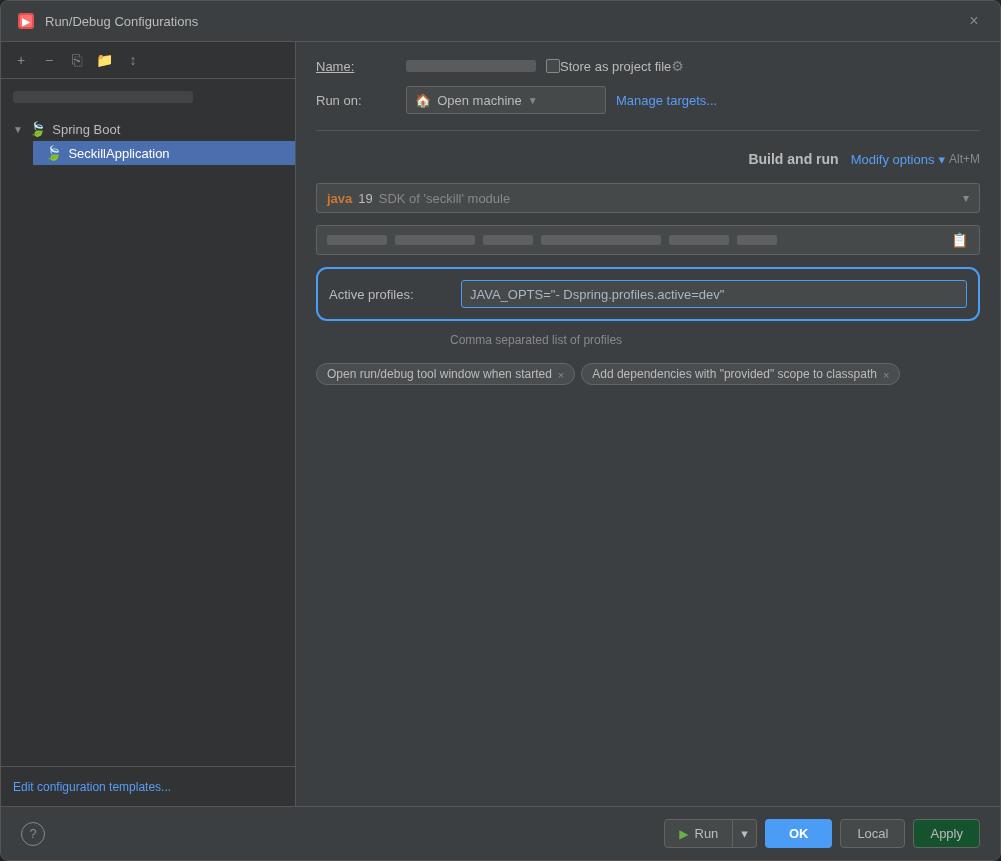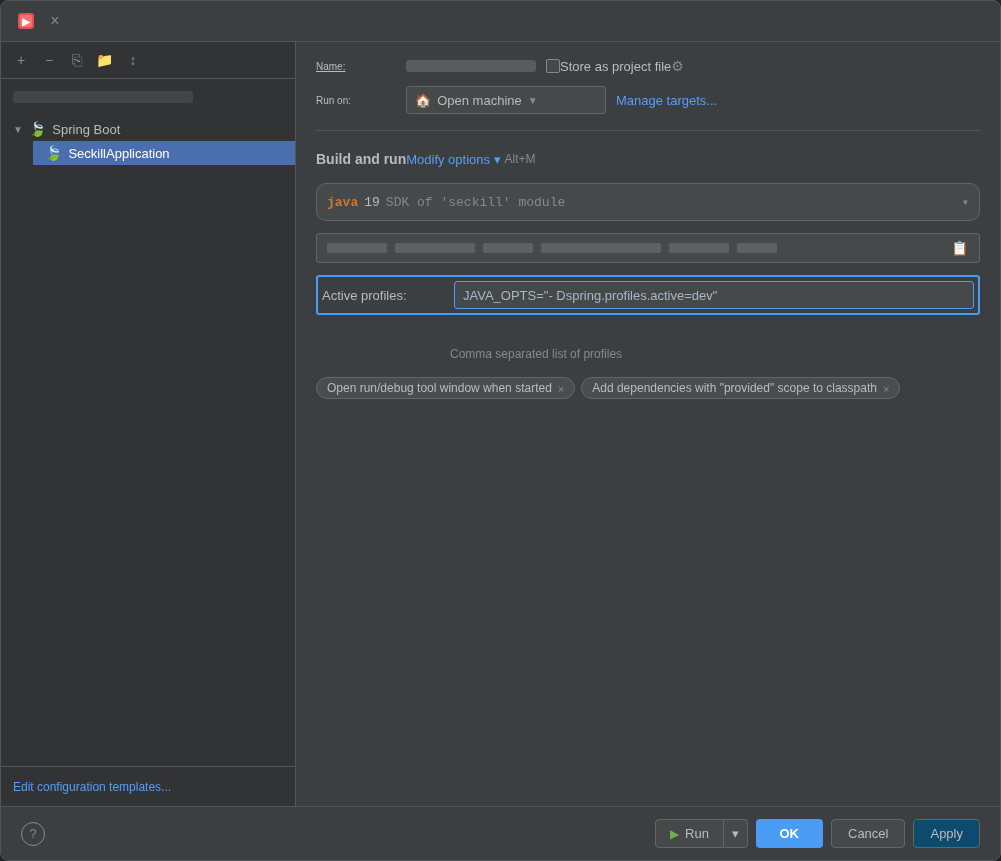--- a/index.html
+++ b/index.html
@@ -144,21 +144,21 @@
       gap: 12px;
     }
     .field-row {
       display: flex;
       align-items: center;
       gap: 10px;
     }
     .field-label {
       color: #bbbbbb;
       min-width: 80px;
-      font-size: 10px;
+      font-size: 13px;
     }
     .field-label.underline { text-decoration: underline; }
     .checkbox-custom {
       width: 14px;
       height: 14px;
       border: 1px solid #888;
       background: #45494a;
       border-radius: 2px;
       cursor: pointer;
       display: flex;
@@ -192,50 +192,50 @@
     .hint-text {
       color: #888;
       font-size: 12px;
       line-height: 1.4;
       padding-left: 90px;
     }
     .divider { height: 1px; background: #555; margin: 4px 0; }
     .section-header {
       display: flex;
       align-items: center;
-      justify-content: flex-start;
+      justify-content: flex-end;
       margin: 4px 0;
     }
     .section-title {
       font-size: 14px;
       font-weight: bold;
       color: #bbbbbb;
     }
     .modify-options-btn {
       display: flex;
       align-items: center;
       gap: 4px;
       color: #589df6;
       font-size: 13px;
       cursor: pointer;
+      margin-left: 12px;
     }
     .modify-options-shortcut { color: #888; font-size: 12px; }
     .sdk-select {
       background: #45494a;
       border: 1px solid #646464;
-      border-radius: 10px;
+      border-radius: 3px;
       padding: 4px 10px;
       color: #bbbbbb;
       font-size: 13px;
-      height: 38px;
+      height: 30px;
       display: flex;
       align-items: center;
       gap: 6px;
       cursor: pointer;
-      font-family: Liberation Mono, monospace;
     }
     .sdk-select .java-keyword { color: #cc7832; font-weight: bold; }
     .sdk-select .sdk-detail { color: #888; }
     .sdk-arrow { color: #888; font-size: 12px; }
     .blurred-row {
       background: #45494a;
       border: 1px solid #646464;
       border-radius: 3px;
       height: 30px;
       display: flex;
@@ -256,22 +256,22 @@
       font-size: 14px;
       cursor: pointer;
     }
     .press-alt-hint {
       color: #888;
       font-size: 12px;
     }
     
     .active-profiles-section {
       border: 2px solid #4b9cf5;
-      border-radius: 3px;
-      padding: 4px;
+      border-radius: 11px;
+      padding: 11px;
       display: flex;
       align-items: center;
       gap: 12px;
       background: #3c3f41;
     }
     .active-profiles-label {
       color: #bbbbbb;
       font-size: 13px;
       min-width: 120px;
     }
@@ -282,21 +282,20 @@
       border-radius: 3px;
       padding: 4px 8px;
       color: #a9b7c6;
       font-size: 13px;
       height: 28px;
     }
     .profiles-hint {
       color: #888;
       font-size: 12px;
       padding-left: 134px;
-      margin-top: 20px;
     }
     
     .chips-row {
       display: flex;
       flex-wrap: wrap;
       gap: 6px;
       margin-top: 4px;
     }
     .chip {
       background: #4a4d50;
@@ -379,21 +378,21 @@
     .btn-cancel {
       background: #45494a;
       border: 1px solid #646464;
       border-radius: 4px;
       color: #bbbbbb;
       font-size: 13px;
       padding: 6px 16px;
       cursor: pointer;
     }
     .btn-apply {
-      background: #0c4a6e;
+      background: #14532d;
       border: 1px solid #646464;
       border-radius: 4px;
       color: #bbbbbb;
       font-size: 13px;
       padding: 6px 16px;
       cursor: pointer;
     }
     .blurred-name {
       background: #888;
       height: 12px;
@@ -412,20 +411,21 @@
 <div class="dialog">
 
   <div class="title-bar">
     <div class="title-bar-icon">
       <svg width="18" height="18" viewBox="0 0 18 18">
         <rect x="1" y="1" width="16" height="16" rx="3" fill="#e05252"></rect>
         <rect x="3" y="3" width="12" height="12" rx="2" fill="#ff7070"></rect>
         <text x="9" y="13" text-anchor="middle" font-size="10" fill="white" font-weight="bold">▶</text>
       </svg>
     </div>
+    <span class="title-bar-text">Run/Debug Configurations</span>
     <div class="title-bar-close">×</div>
   </div>
 
   <div class="main-content">
 
     <div class="left-panel">
       <div class="left-toolbar">
         <div class="toolbar-btn">+</div>
         <div class="toolbar-btn">−</div>
         <div class="toolbar-btn">⎘</div>
@@ -536,17 +536,17 @@
     <div class="help-btn">?</div>
     <div class="action-buttons">
       <div class="btn-run-group">
         <button class="btn-run-main">
           <span class="run-play">▶</span>
           <span>Run</span>
         </button>
         <button class="btn-run-arrow">▾</button>
       </div>
       <button class="btn-ok">OK</button>
-      <button class="btn-cancel">Cancel</button>
+      <button class="btn-cancel">Local</button>
       <button class="btn-apply">Apply</button>
     </div>
   </div>
 </div>
 
 </body></html>

